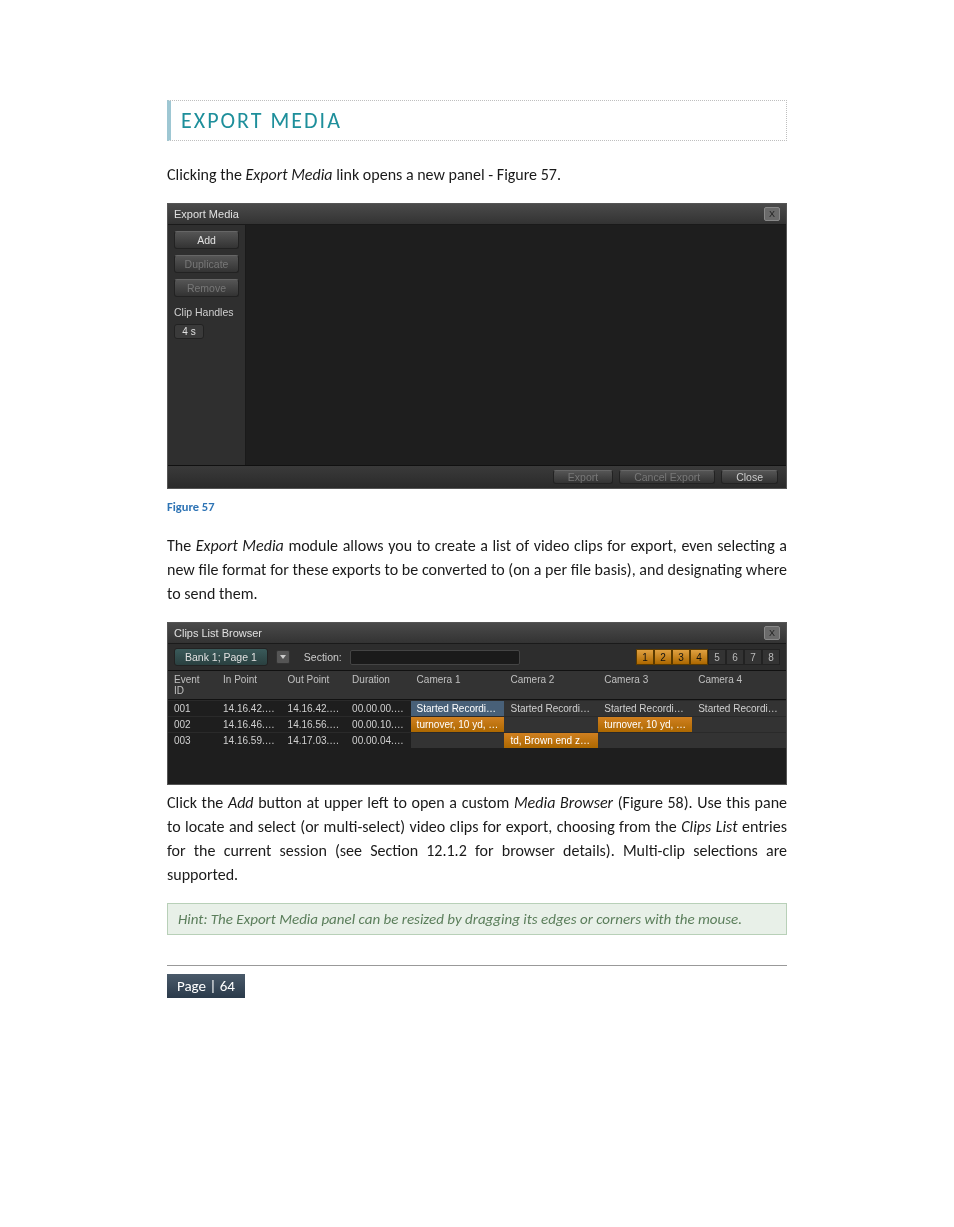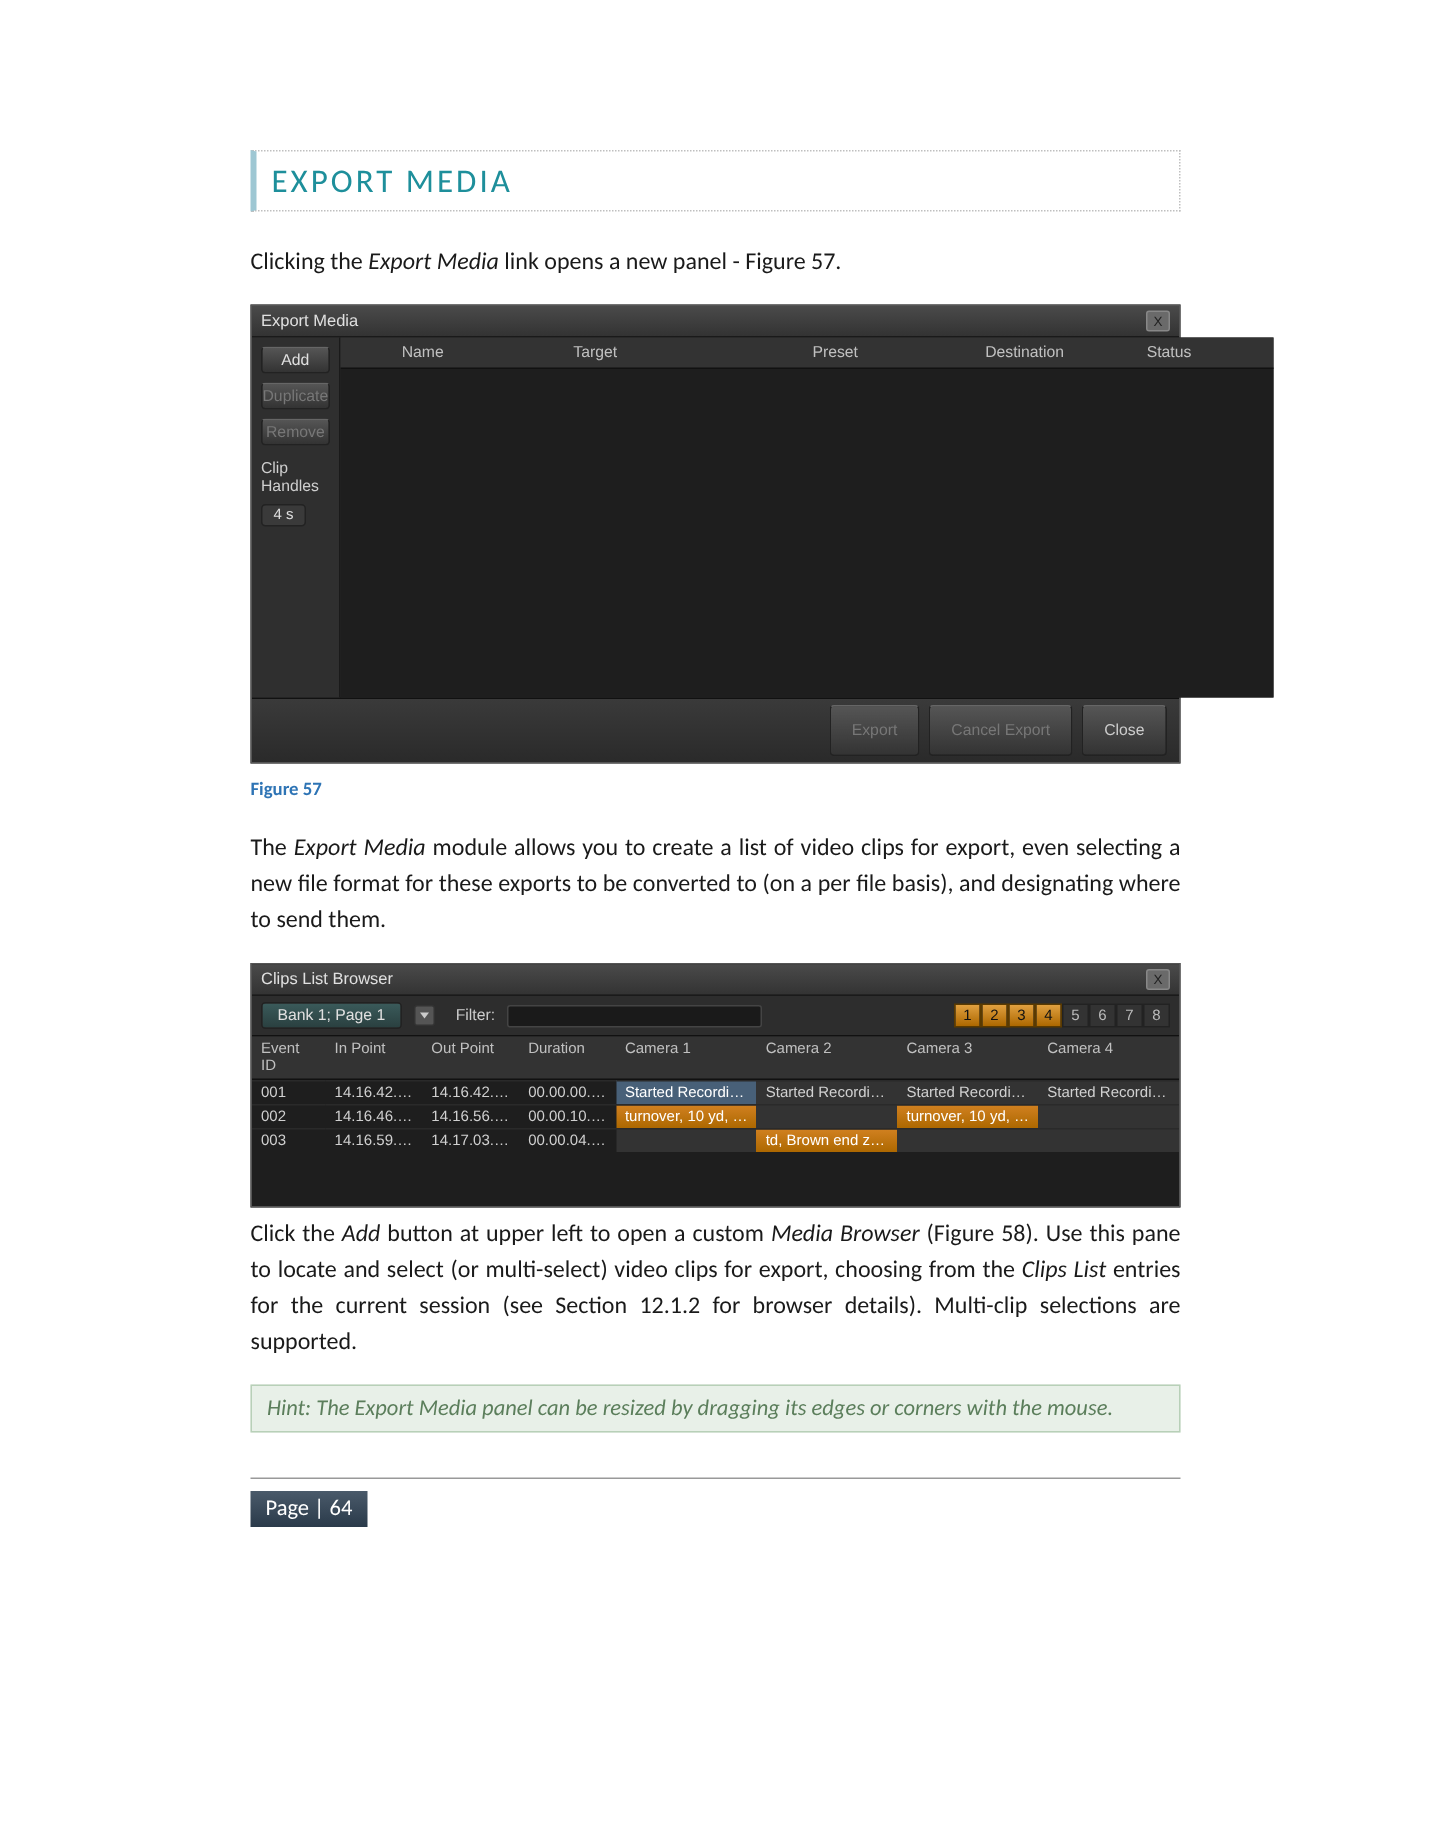--- a/index.html
+++ b/index.html
@@ -91,21 +91,21 @@
   .ch-name{width:110px;} .ch-target{width:120px;} .ch-preset{width:200px;}
   .ch-dest{flex:1;} .ch-status{width:140px;}
   .export-rows{flex:1;background:#1e1e1e;}
   .export-footer{
     display:flex;justify-content:flex-end;gap:6px;
     background:linear-gradient(#3a3a3a,#2a2a2a);padding:4px 8px;
     border-top:1px solid #111;
   }
   .ftr-btn{
     background:linear-gradient(#555,#333);border:1px solid #222;border-top-color:#666;
-    border-radius:3px;color:#ccc;font-size:10.5px;padding:10px 14px;cursor:pointer;text-align:right;
+    border-radius:3px;color:#ccc;font-size:10.5px;padding:0 14px;cursor:pointer;text-align:right;
   }
   .ftr-btn.disabled{color:#777;}
 
   
   .clb-toolbar{
     display:flex;align-items:center;gap:8px;
     background:#2d2d2d;padding:4px 6px;border-bottom:1px solid #111;
   }
   .bank-dd{
     background:linear-gradient(#3a5a5a,#2a4040);border:1px solid #222;
@@ -163,27 +163,20 @@
     </div>
     <div class="export-body">
       <div class="export-side">
         <div class="side-btn">Add</div>
         <div class="side-btn disabled">Duplicate</div>
         <div class="side-btn disabled">Remove</div>
         <div class="side-label">Clip Handles</div>
         <div class="side-input">4 s</div>
       </div>
       <div class="export-main">
-        <div class="col-headers">
-          <div class="col-h ch-name">Name</div>
-          <div class="col-h ch-target">Target</div>
-          <div class="col-h ch-preset">Preset</div>
-          <div class="col-h ch-dest">Destination</div>
-          <div class="col-h ch-status">Status</div>
-        </div>
         <div class="export-rows"></div>
       </div>
     </div>
     <div class="export-footer">
       <div class="ftr-btn disabled">Export</div>
       <div class="ftr-btn disabled">Cancel Export</div>
       <div class="ftr-btn">Close</div>
     </div>
   </div>
 
@@ -197,21 +190,21 @@
   <div class="ui-panel">
     <div class="ui-titlebar">
       <span class="title">Clips List Browser</span>
       <span class="close-x">X</span>
     </div>
     <div class="clb-toolbar">
       <div class="bank-dd">
         <span>Bank 1; Page 1</span>
       </div>
       <div class="tri-dd"></div>
-      <span class="filter-lbl">Filter:</span>
+      <span class="filter-lbl">Section:</span>
       <input class="filter-input" style="">
       <div class="pager" id="pager">
           <div class="pg on">1</div>
           <div class="pg on">2</div>
           <div class="pg on">3</div>
           <div class="pg on">4</div>
           <div class="pg">5</div>
           <div class="pg">6</div>
           <div class="pg">7</div>
           <div class="pg">8</div>

